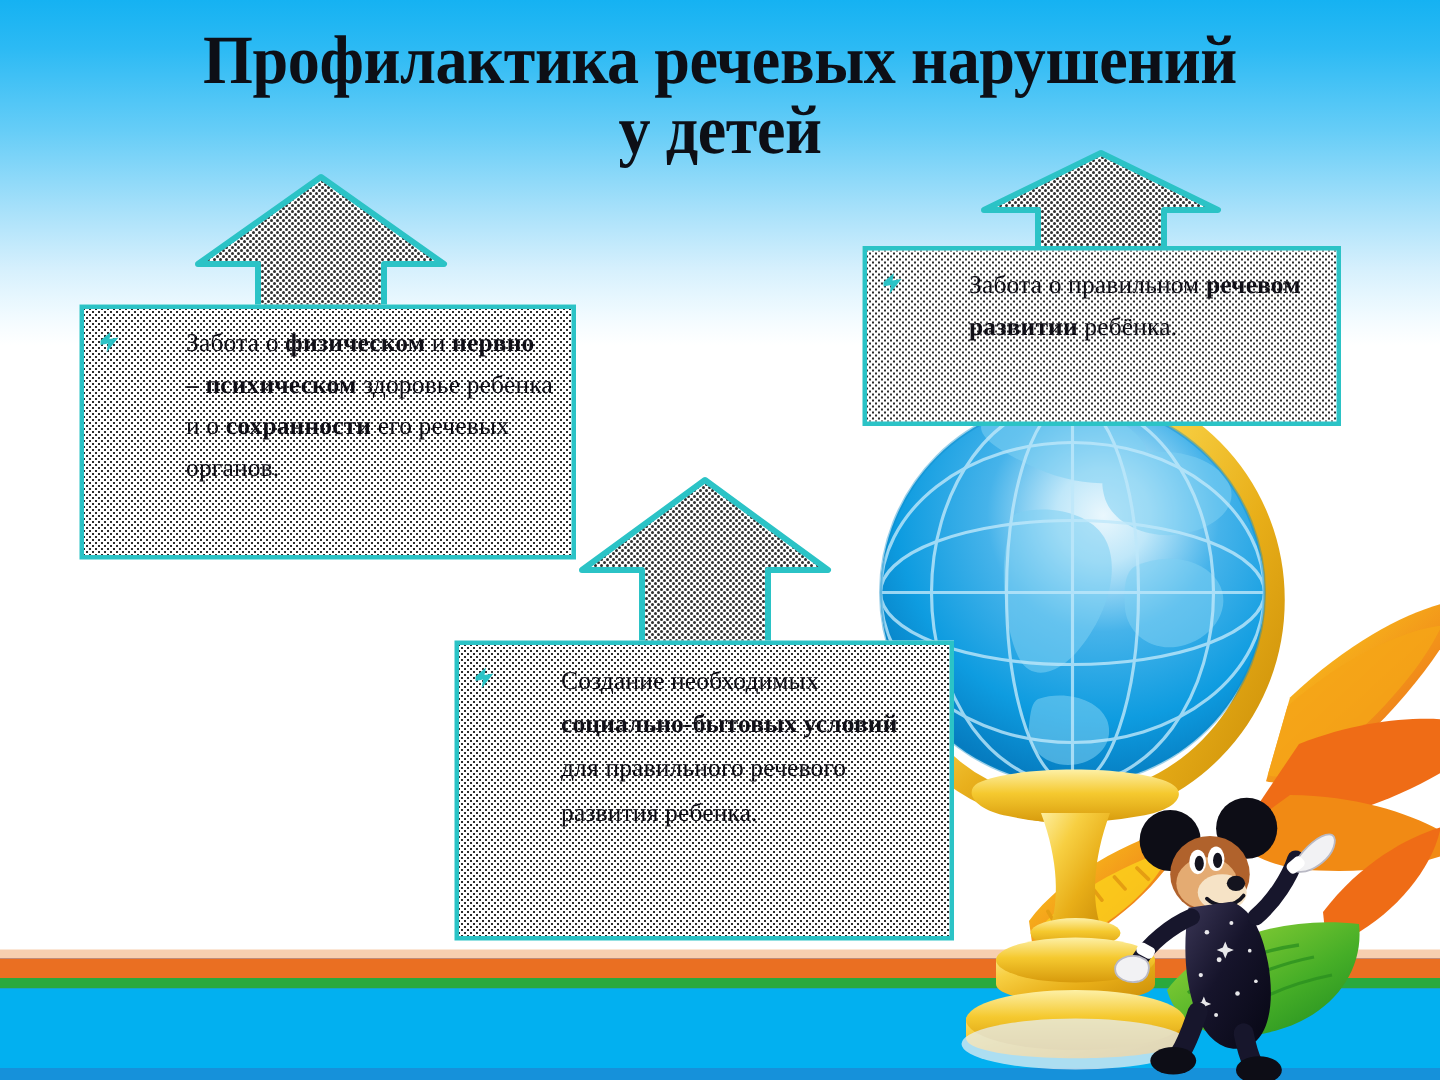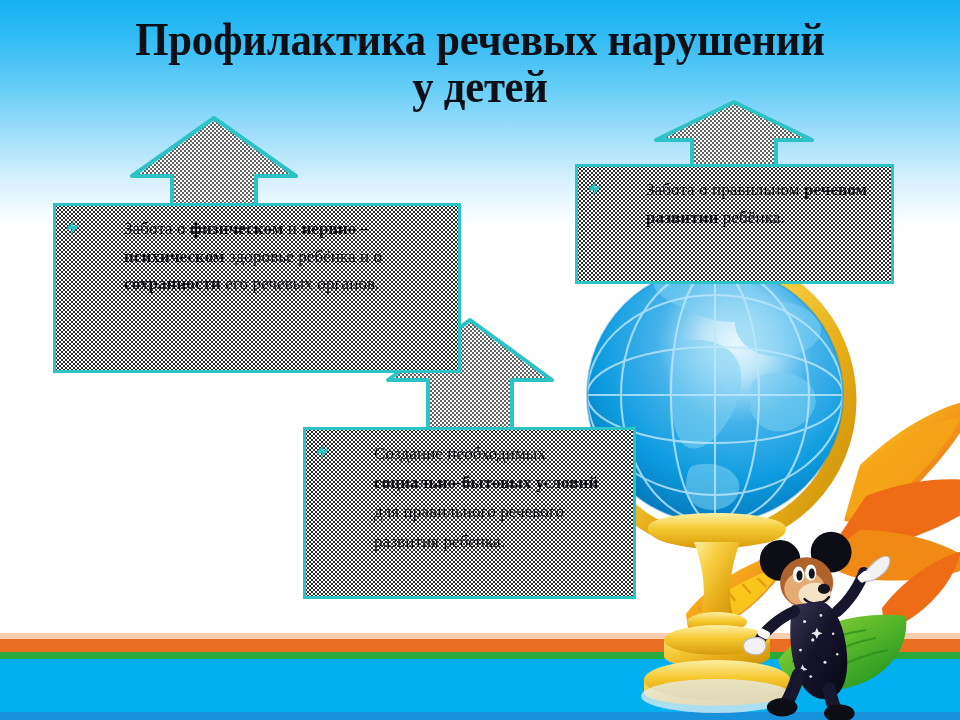--- a/index.html
+++ b/index.html
@@ -83,25 +83,25 @@
   .tbody{
     flex:1 1 auto;
     font-family:"Liberation Serif","DejaVu Serif",serif;
     font-size:17.5px;
     line-height:1.62;
     letter-spacing:0.1px;
     padding-left:40px;
   }
   .tbody b{font-weight:700;}
 
-  #box1{left:53px;top:203px;width:408px;height:170px;}
+  #box1{left:53px;top:203px;width:331px;height:170px;}
   #box1 .tbody{font-size:17px;line-height:1.62;}
   #box2{left:575px;top:164px;width:319px;height:120px;}
   #box2 .tbody{font-size:17px;line-height:1.66;}
-  #box3{left:303px;top:427px;width:333px;height:172px;}
+  #box3{left:303px;top:427px;width:333px;height:200px;}
   #box3 .tbody{font-size:17px;line-height:1.72;}
 
   
   .art{position:absolute;left:560px;top:210px;width:400px;height:510px;}
   .art svg{display:block;width:100%;height:100%;}
 </style>
 </head>
 <body>
 
 <div id="slide">

